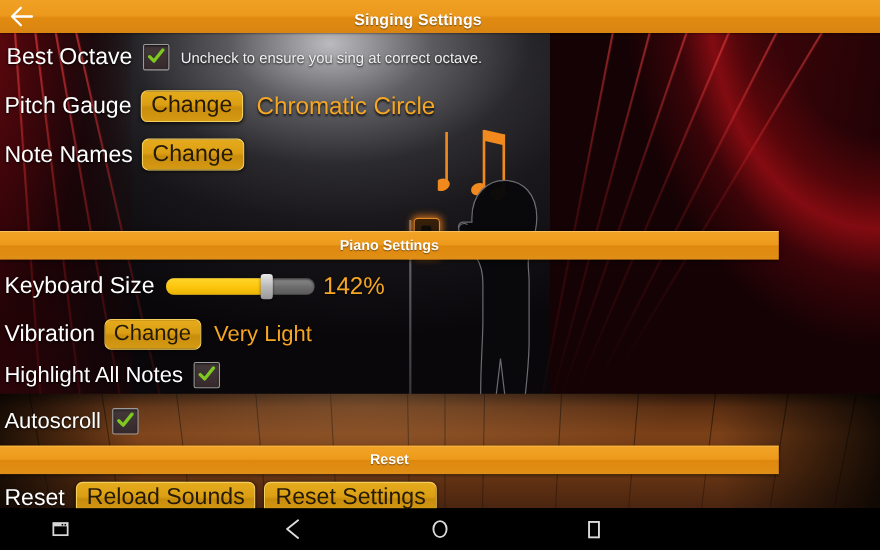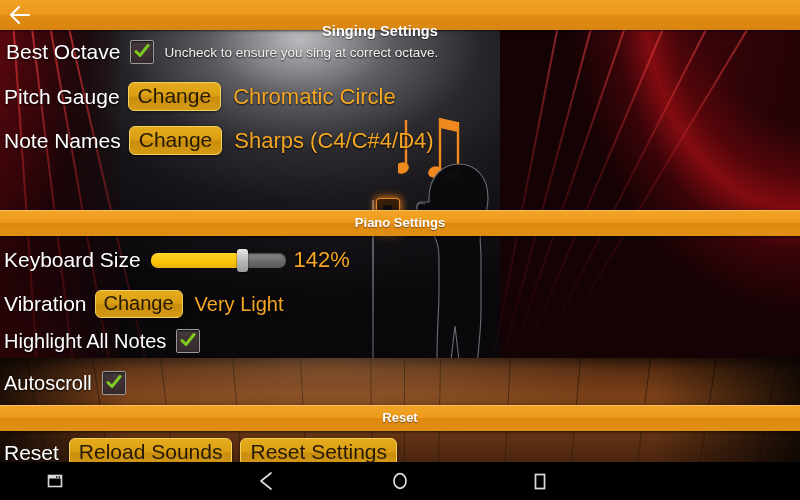--- a/index.html
+++ b/index.html
@@ -15,21 +15,21 @@
   .titlebar{
     position:absolute;left:0;top:0;width:800px;height:30px;
     background:linear-gradient(180deg,#f0a024 0%,#ec9a1e 45%,#e08a10 55%,#d98512 100%);
     box-shadow:0 1px 2px rgba(0,0,0,.6);
     z-index:40;
   }
   .back-icon{
     position:absolute;left:8px;top:4px;width:26px;height:22px;cursor:pointer;
   }
   .titlebar-title{
-    position:absolute;left:0;top:16px;width:760px;height:30px;
+    position:absolute;left:0;top:4px;width:760px;height:30px;
     line-height:30px;text-align:center;color:#fff;font-size:14.5px;font-weight:bold;
     text-shadow:0 1px 1px rgba(0,0,0,.45);
     letter-spacing:.1px;
   }
 
   
   .stage{
     position:absolute;left:0;top:30px;width:800px;height:432px;overflow:hidden;
     background:#09070a;
   }
@@ -102,21 +102,21 @@
     border:1.4px solid rgba(250,150,40,.9);
   }
   .phone-glow:after{
     content:"";position:absolute;left:6px;top:6px;width:9px;height:20px;
     background:#100c08;border-radius:2px;
   }
   .notes{position:absolute;left:398px;top:88px;width:90px;height:80px;}
 
   
   .secbar{
-    position:absolute;left:0;width:800px;height:26px;
+    position:absolute;left:0;width:708px;height:26px;
     background:linear-gradient(180deg,#f2a426 0%,#ed9a1c 48%,#df880e 52%,#e08f16 100%);
     box-shadow:0 1px 3px rgba(0,0,0,.65), inset 0 1px 0 rgba(255,220,150,.5);
     z-index:20;
   }
   .secbar span{
     display:block;line-height:26px;text-align:center;color:#fff;
     font-size:13px;font-weight:bold;text-shadow:0 1px 1px rgba(0,0,0,.45);
   }
 
   
@@ -280,21 +280,20 @@
 
   <div class="row" style="left:4px;top:82px;">
     <span class="lbl">Pitch Gauge</span>
     <button class="btn" style="margin-left:8px;">Change</button>
     <span class="value" style="margin-left:12px;">Chromatic Circle</span>
   </div>
 
   <div class="row" style="left:4px;top:126px;">
     <span class="lbl">Note Names</span>
     <button class="btn" style="margin-left:8px;">Change</button>
-    <span class="value" style="margin-left:12px;">Sharps (C4/C#4/D4)</span>
   </div>
 
 
   <div class="secbar" style="top:210px;">
     <span>Piano Settings</span>
   </div>
 
   <div class="row" style="left:4px;top:247px;justify-content:flex-end;">
     <span class="lbl">Keyboard Size</span>
     <span class="slider" style="margin-left:10px;">

